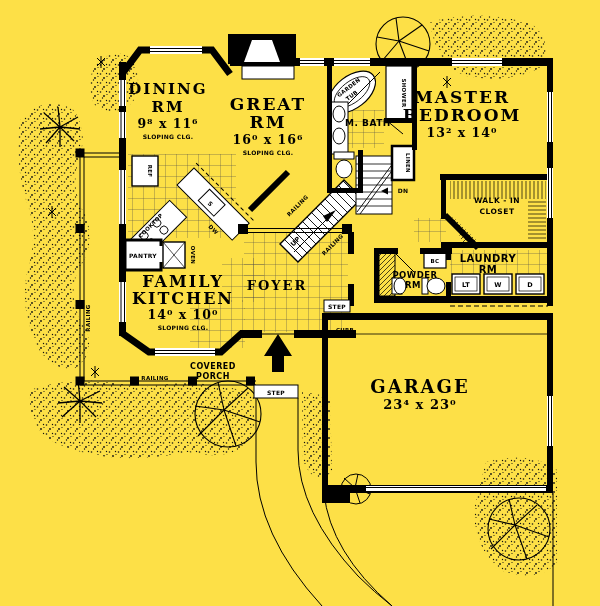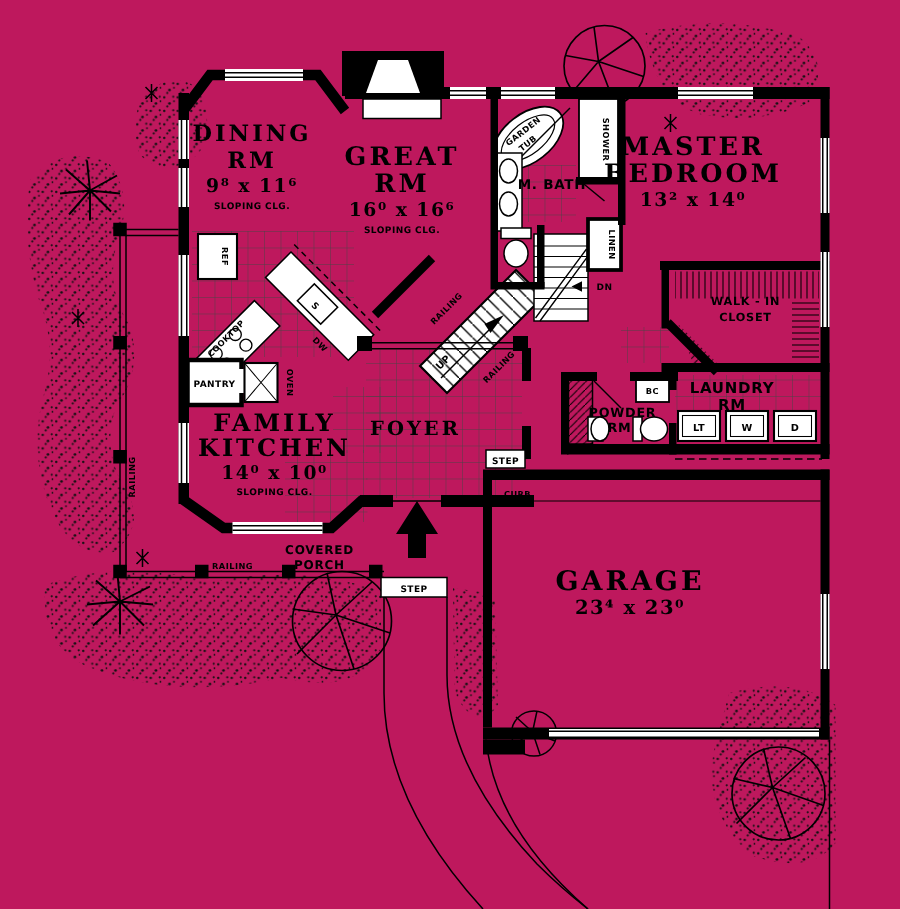--- a/index.html
+++ b/index.html
@@ -1,16 +1,16 @@
 <!DOCTYPE html>
 <html><head>
 <meta charset="utf-8">
 <style>
   html,body{margin:0;padding:0;background:#fff;}
-  .plan-wrap{position:relative;width:600px;height:606px;background:#be185d;overflow:hidden;}
+  .plan-wrap{position:relative;width:600px;height:606px;background:#fde047;overflow:hidden;}
   svg{display:block;}
   text{fill:#000;}
   .rn{font-family:"DejaVu Serif","Liberation Serif",serif;font-weight:bold;letter-spacing:2px;}
   .dim{font-family:"DejaVu Serif","Liberation Serif",serif;font-weight:bold;letter-spacing:1px;}
   .sm{font-family:"DejaVu Sans","Liberation Sans",sans-serif;font-weight:bold;letter-spacing:.5px;}
   .tiny{font-family:"DejaVu Sans","Liberation Sans",sans-serif;font-weight:bold;letter-spacing:.3px;}
 </style>
 </head>
 <body>
 

